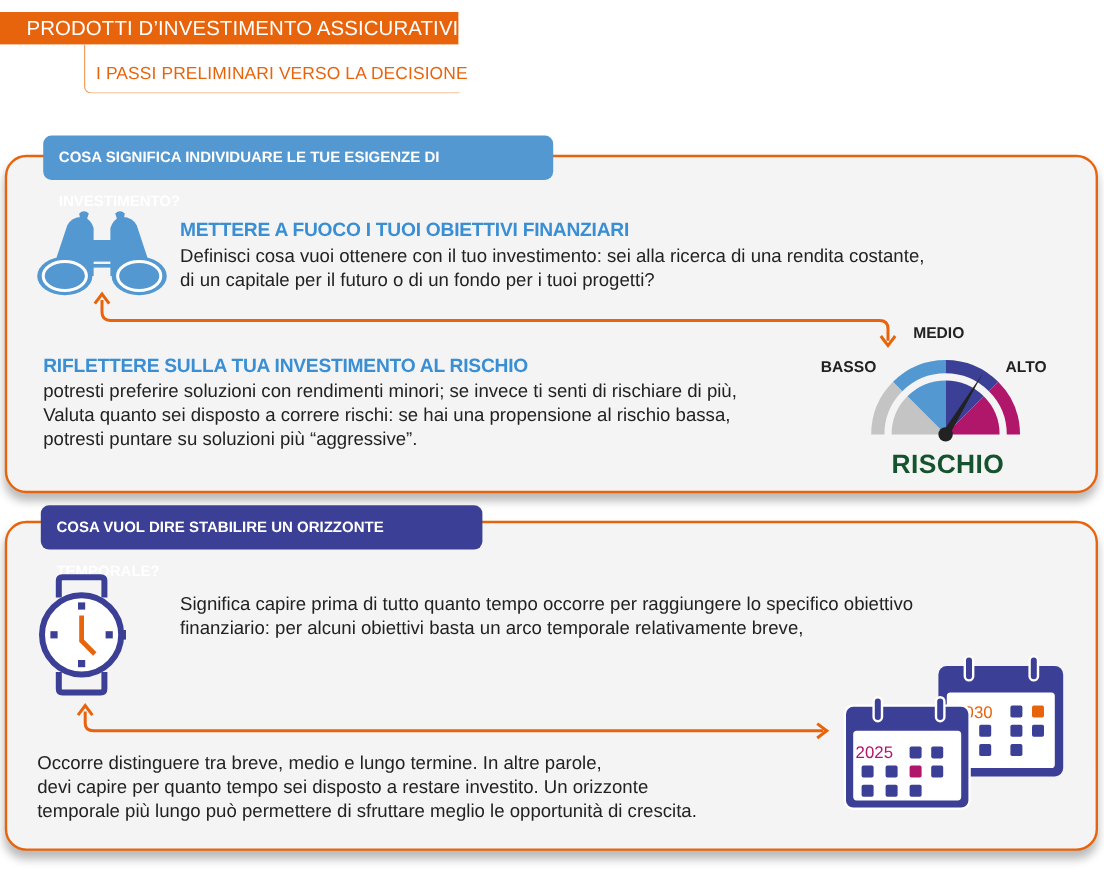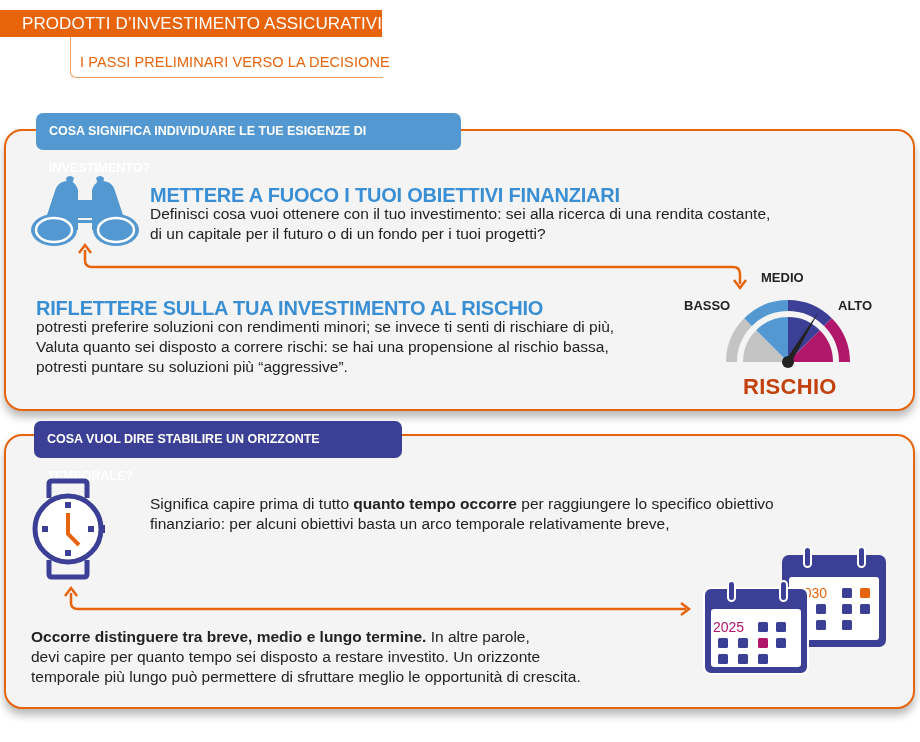--- a/index.html
+++ b/index.html
@@ -1,31 +1,31 @@
 <!DOCTYPE html>
 <html><head>
 <meta charset="utf-8">
 <style>
   html,body{margin:0;padding:0;}
   body{width:920px;height:742px;background:#ffffff;position:relative;overflow:hidden;font-family:"Liberation Sans",sans-serif;color:#222;}
-  .hdr1{position:absolute;left:0;top:10px;width:382px;height:27px;background:#e8640c;color:#fff;font-size:17px;line-height:27px;box-sizing:border-box;letter-spacing:0.1px;text-align:right;}
+  .hdr1{position:absolute;left:0;top:10px;width:382px;height:27px;background:#e8640c;color:#fff;font-size:17px;line-height:27px;padding-left:22px;box-sizing:border-box;letter-spacing:0.1px;}
   .hdr2-line{position:absolute;left:70px;top:37px;width:312px;height:40px;border-left:1.5px solid #f0a060;border-bottom:1.5px solid #f0a060;border-bottom-left-radius:6px;}
   .hdr2{position:absolute;left:80px;top:54px;color:#e8640c;font-size:14.5px;letter-spacing:0.1px;}
   .panel{position:absolute;left:4px;width:911px;background:#f4f4f4;border:2px solid #e8640c;border-radius:18px;box-shadow:0 6px 8px rgba(0,0,0,0.28);box-sizing:border-box;}
   .p1{top:129px;height:282px;}
   .p2{top:434px;height:275px;}
   .tag{position:absolute;height:37px;border-radius:7px;color:#fff;font-weight:bold;font-size:12.5px;line-height:37px;padding-left:13px;box-sizing:border-box;}
   .tag1{left:36px;top:113px;width:425px;background:#5498d2;}
   .tag2{left:34px;top:421px;width:368px;background:#3b3f95;}
-  .h-blue{position:absolute;color:#3a8fd4;font-size:20px;font-weight:bold;letter-spacing:-0.2px;}
+  .h-blue{position:absolute;color:#3a8fd4;font-size:16px;font-weight:bold;letter-spacing:-0.2px;}
   .body-text{position:absolute;font-size:15.5px;line-height:20px;color:#222;}
-  .body-text b{font-weight:bold;margin-top:16px;}
+  .body-text b{font-weight:normal;margin-top:16px;}
   svg{position:absolute;overflow:visible;}
   .gauge-lbl{position:absolute;font-weight:bold;font-size:13px;color:#222;}
-  .rischio{position:absolute;font-weight:bold;font-size:22px;color:#c2410c;letter-spacing:0.3px;}
+  .rischio{position:absolute;font-weight:bold;font-size:22px;color:#14532d;letter-spacing:0.3px;}
 </style>
 </head>
 <body>
 
 <div class="hdr1">
   <span>PRODOTTI D’INVESTIMENTO ASSICURATIVI</span>
 </div>
 <div class="hdr2-line"></div>
 <div class="hdr2">I PASSI PRELIMINARI VERSO LA DECISIONE</div>
 

